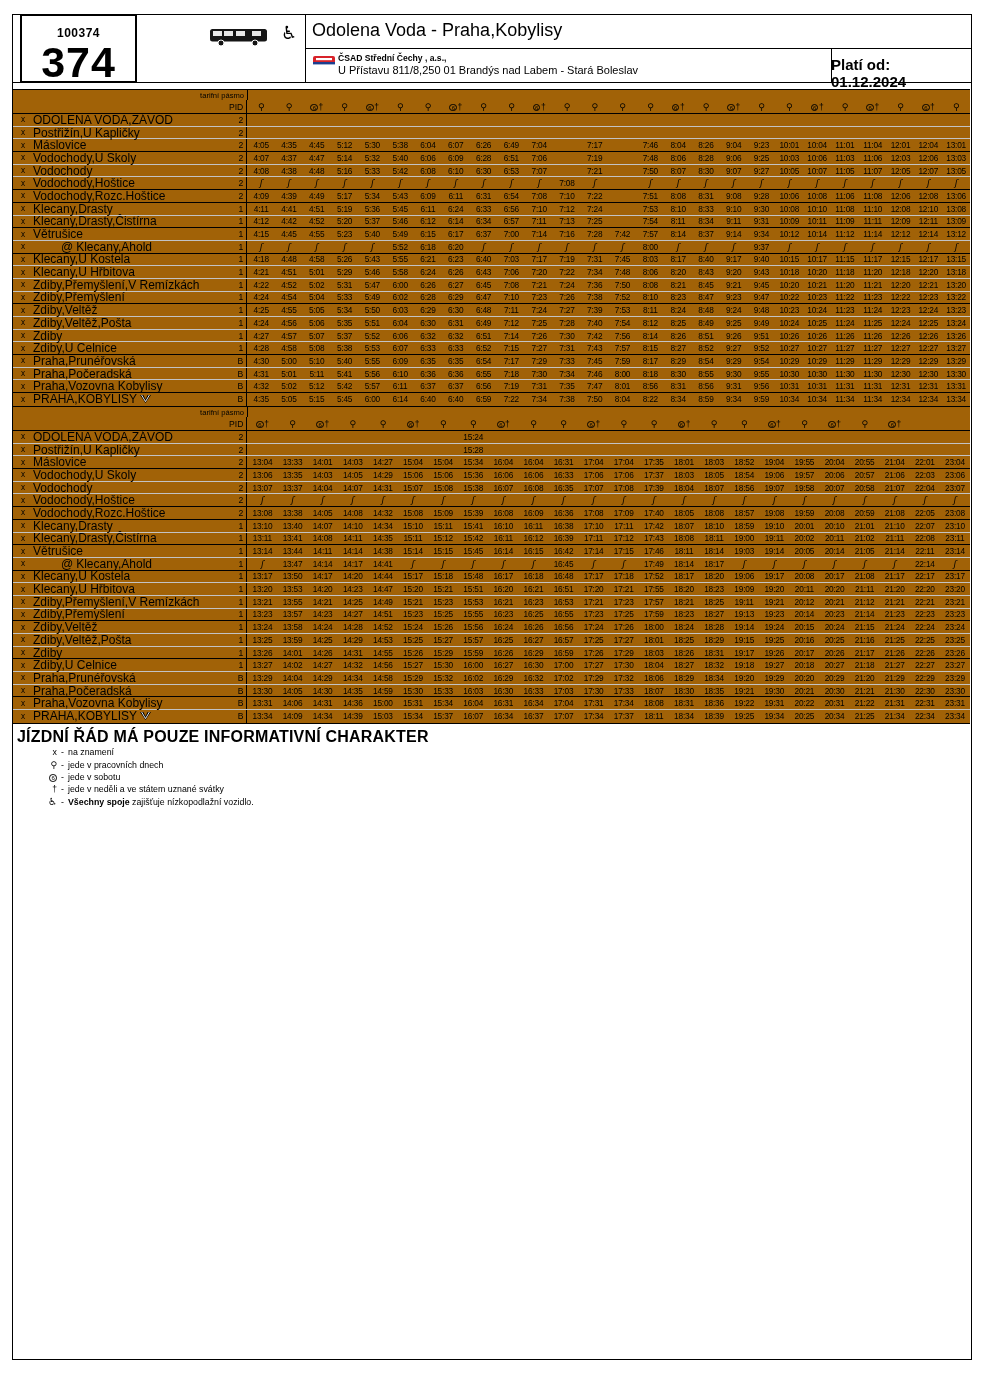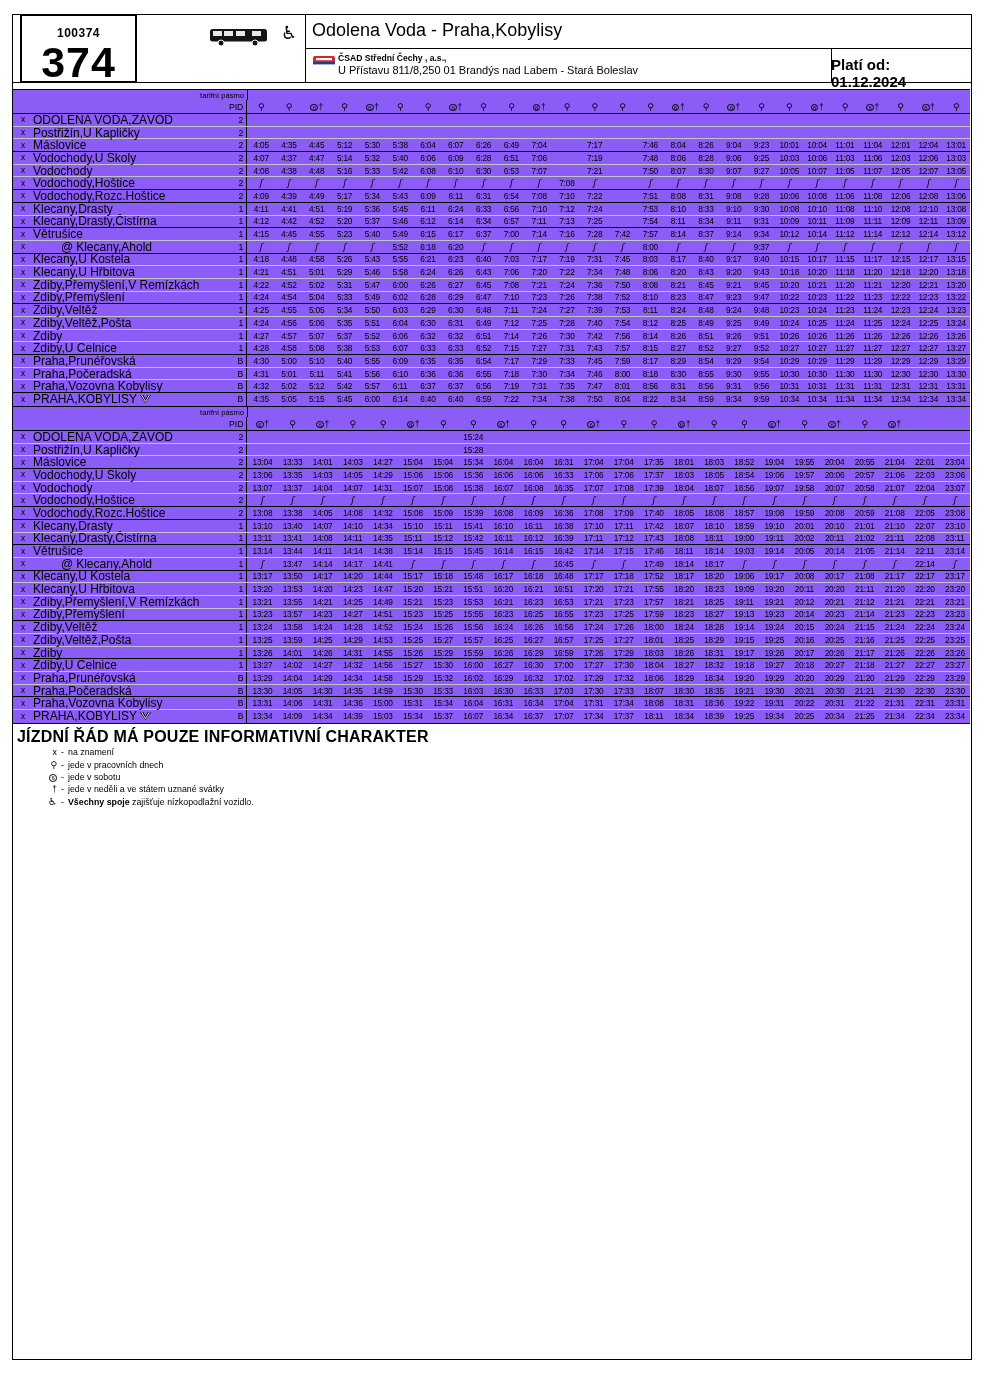--- a/index.html
+++ b/index.html
@@ -16,21 +16,21 @@
   .vline1{position:absolute;left:292px;top:0;height:68px;border-left:1.2px solid #000;}
   .title{position:absolute;left:299px;top:5px;font-size:18px;white-space:nowrap;}
   .hline1{position:absolute;left:292px;top:33px;right:0;border-top:1px solid #000;}
   .operator{position:absolute;left:299px;top:38px;display:flex;align-items:flex-start;}
   .opname{font-size:8.6px;font-weight:bold;}
   .opaddr{font-size:11px;margin-top:1px;}
   .vline2{position:absolute;left:818px;top:33px;height:35px;border-left:1px solid #000;}
   .validbox{position:absolute;left:818px;top:33px;width:123px;height:34px;display:flex;align-items:center;justify-content:center;font-size:15px;font-weight:bold;margin-top:8px;}
 
   
-  .block{position:absolute;left:0;width:957px;border-top:1.4px solid #000;border-bottom:1.4px solid #000;box-sizing:border-box;background:#8b5cf6;}
+  .block{position:absolute;left:0;width:957px;border-top:1.4px solid #000;border-bottom:1.4px solid #000;box-sizing:border-box;background:#a16207;}
   .b1{top:74px;}
   .b2{top:391px;}
   .zrow{display:flex;height:10px;align-items:center;}
   .zlabel{width:234px;text-align:right;font-size:7.6px;padding-right:3px;box-sizing:border-box;}
   .zpad{border-left:1.2px solid #000;height:10px;flex:1;}
   .srow{display:flex;height:13px;border-bottom:1px solid #000;align-items:center;}
   .pidlabel{width:234px;text-align:right;font-size:8.6px;padding-right:3px;box-sizing:border-box;}
   .times{display:flex;border-left:1.2px solid #000;height:100%;align-items:center;}
   .row{display:flex;height:12.7px;align-items:center;border-bottom:.6px solid #c3c3c3;box-sizing:border-box;}
   .row.gend{border-bottom:1px solid #000;}

